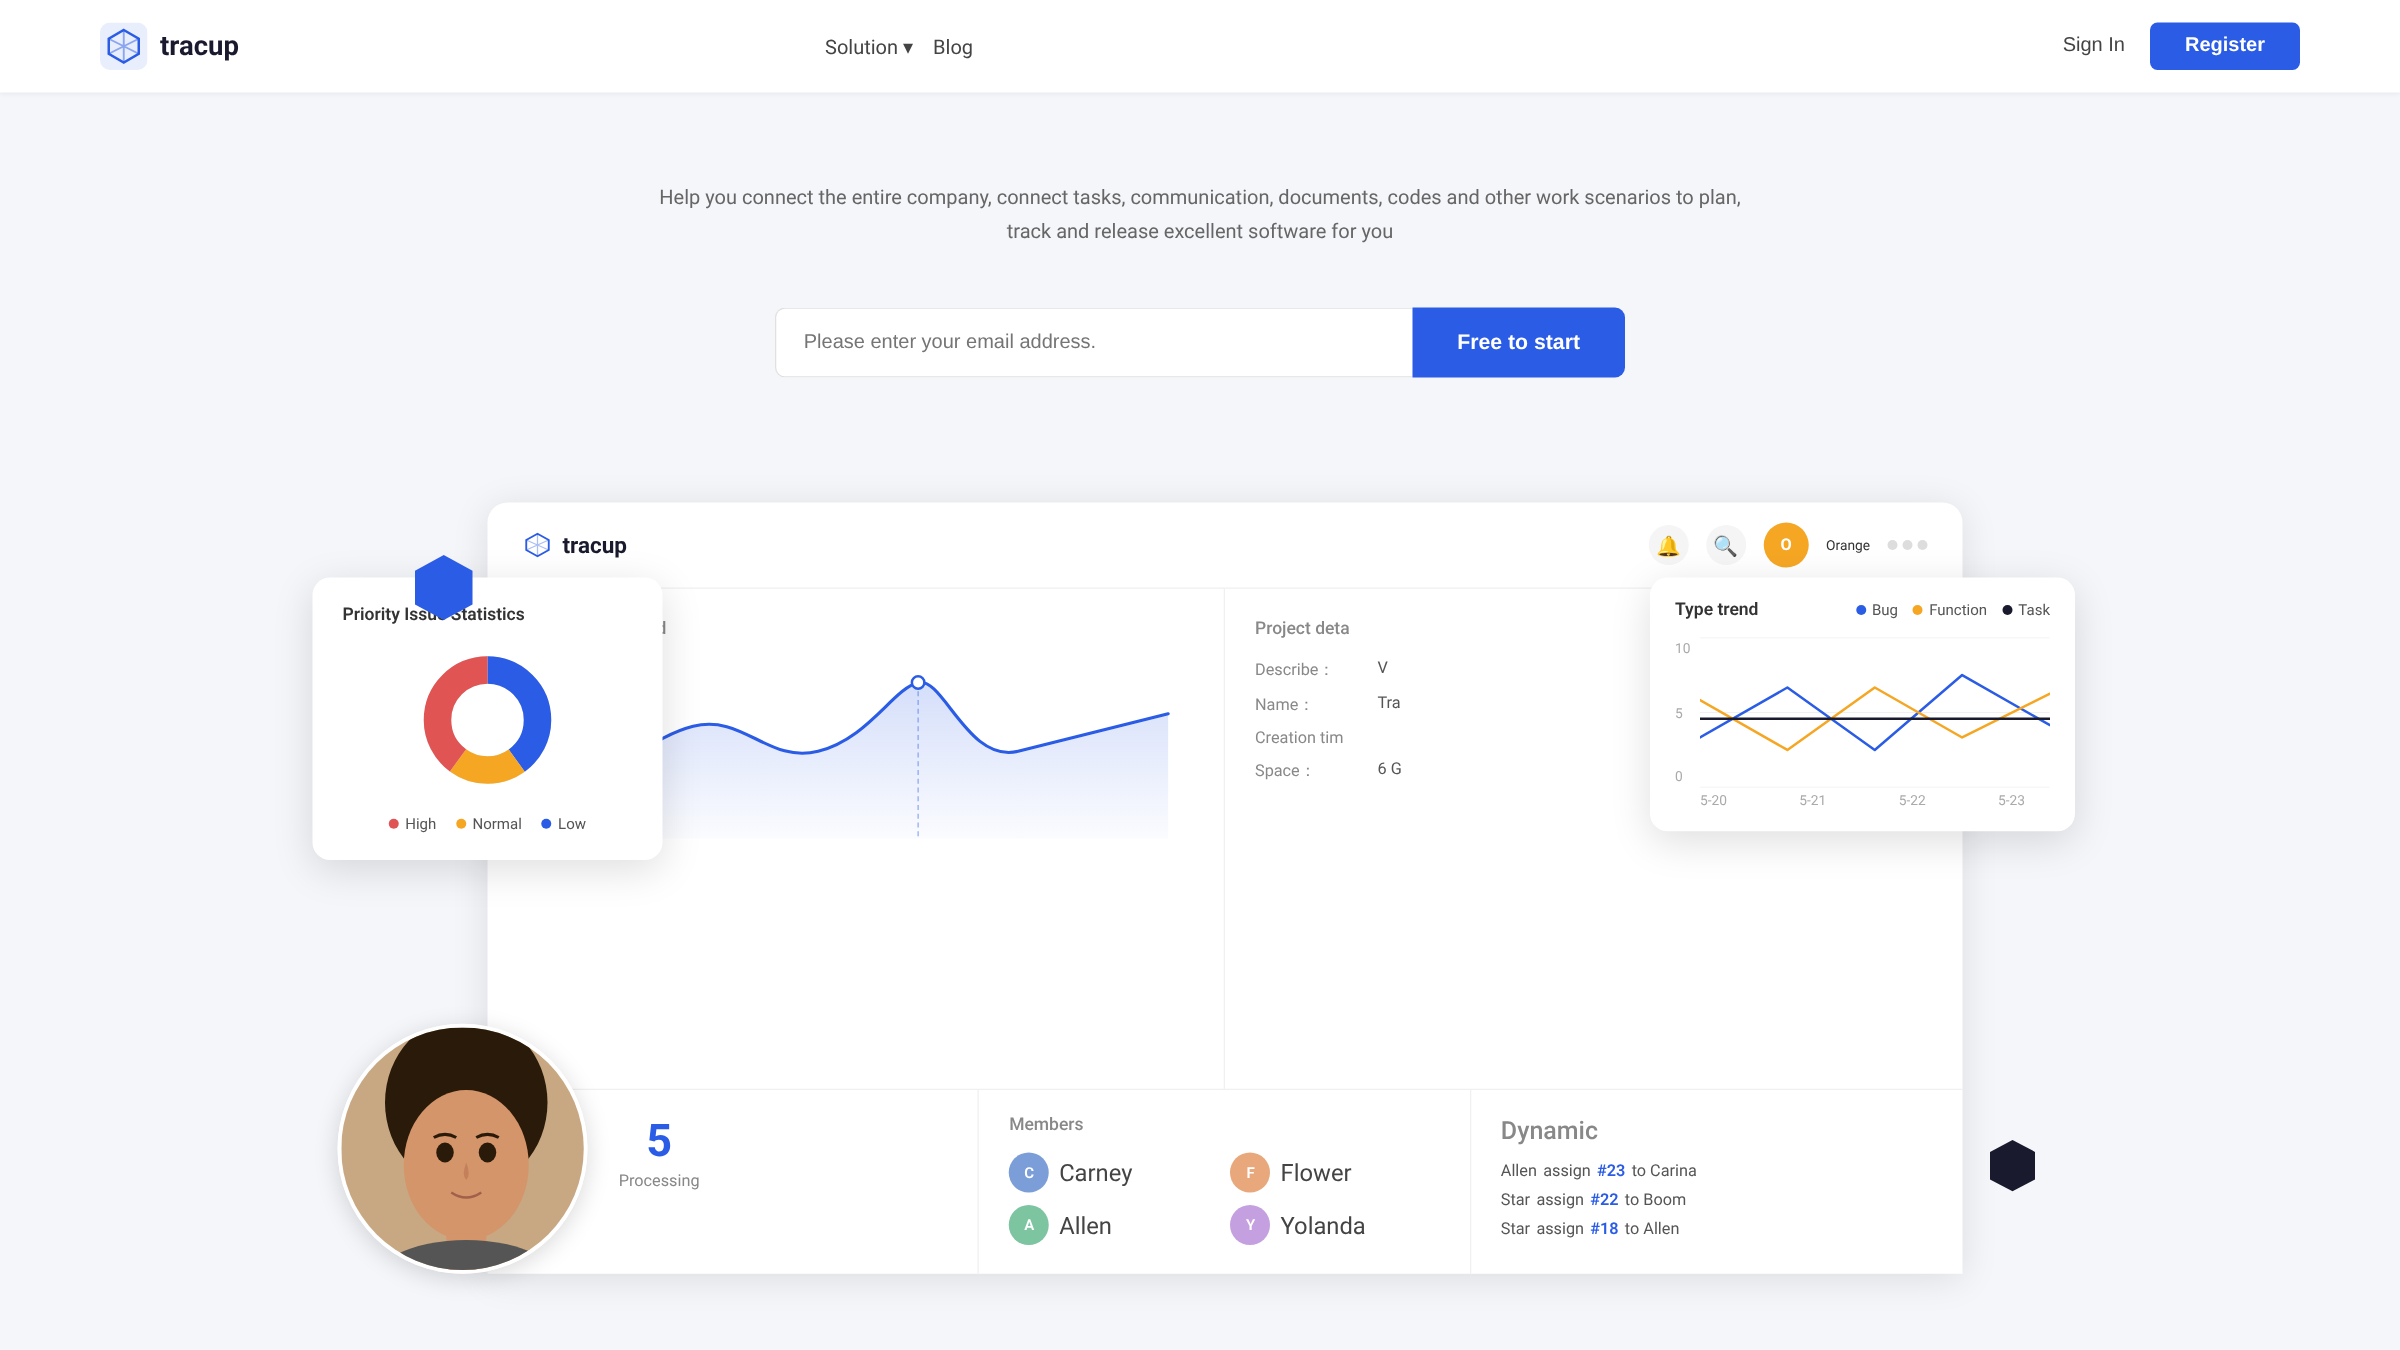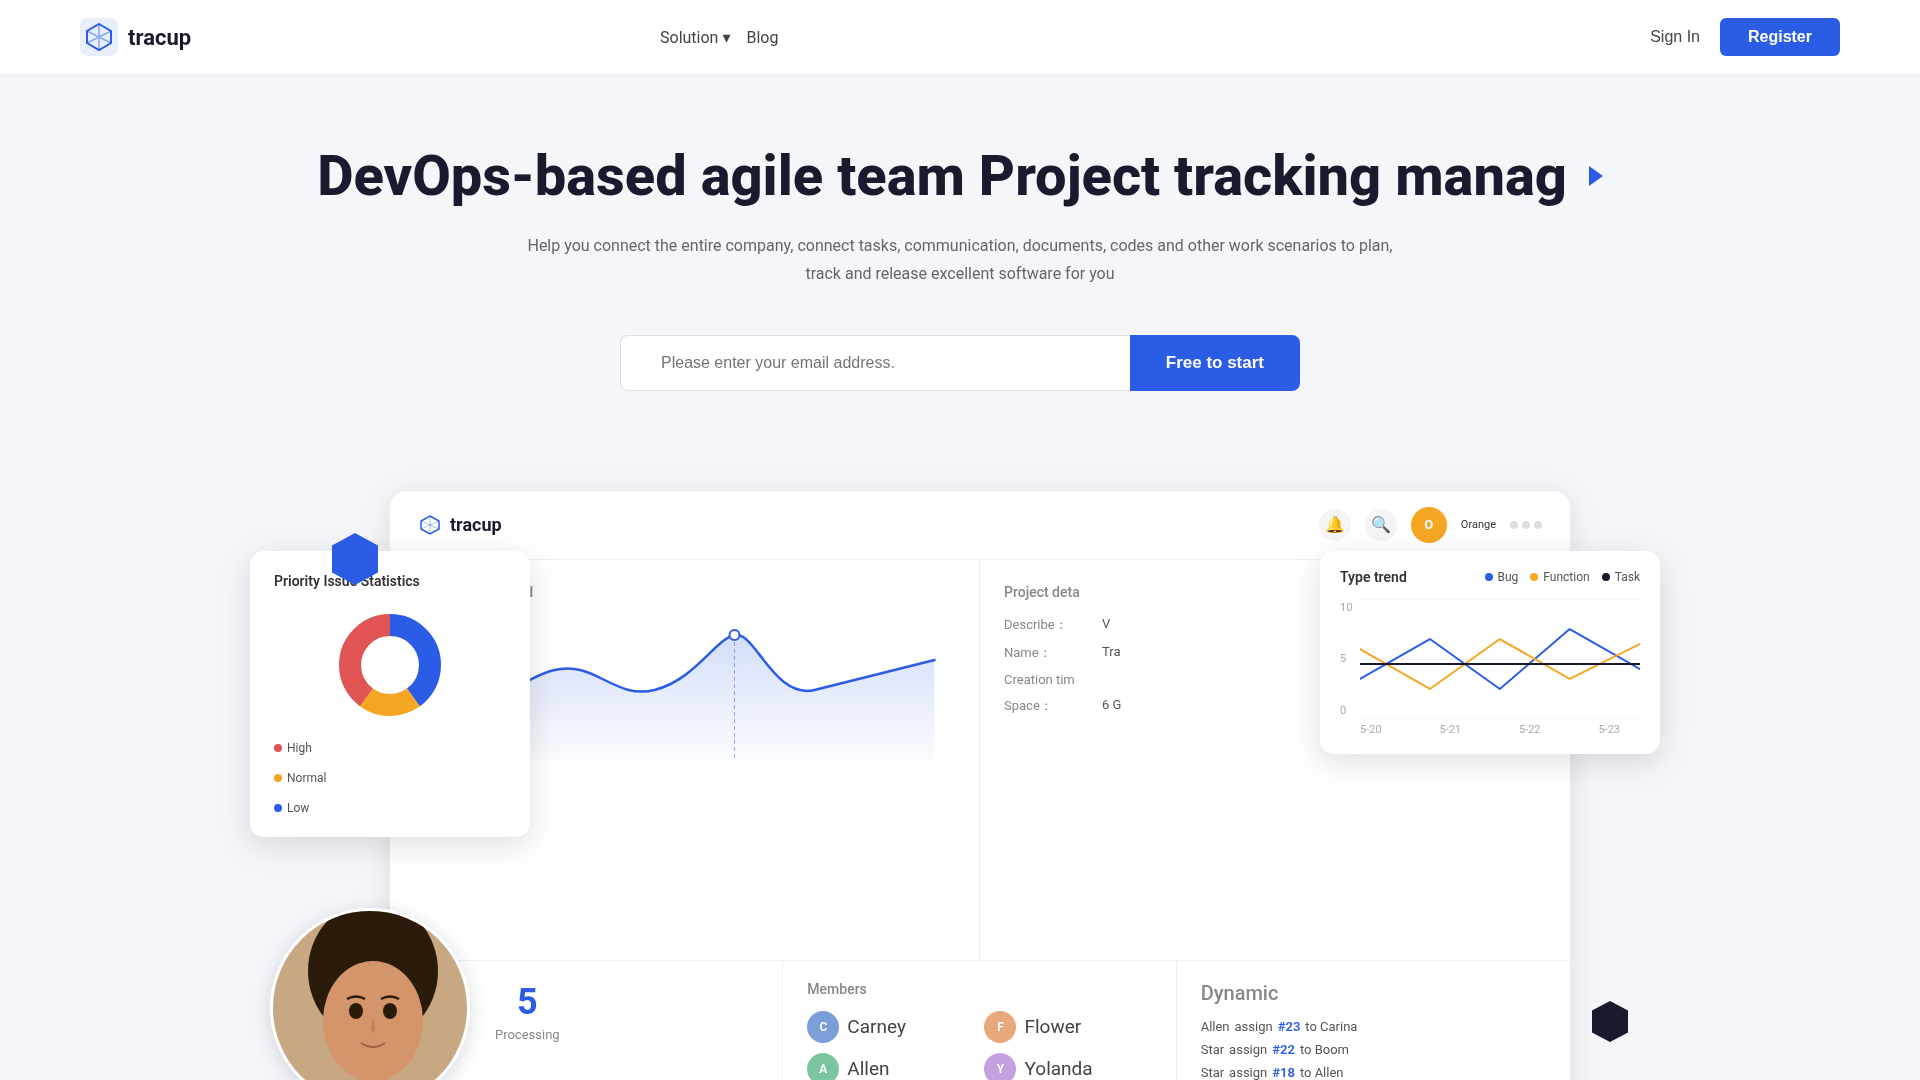--- a/index.html
+++ b/index.html
@@ -119,21 +119,21 @@
       gap: 0;
       margin: 0 auto 60px;
       max-width: 680px;
     }
     .email-input {
       flex: 1;
       height: 56px;
       border: 1.5px solid #e0e0e0;
       border-right: none;
       border-radius: 8px 0 0 8px;
-      padding: 0 40px;
+      padding: 0 22px;
       font-size: 16px;
       color: #999;
       background: #fff;
       outline: none;
     }
     .free-start-btn {
       height: 56px;
       background: #2b5ce6;
       color: #fff;
       border: none;
@@ -374,21 +374,20 @@
     }
     .donut-container {
       display: flex;
       justify-content: center;
       margin-bottom: 16px;
     }
     .legend-row {
       display: flex;
       justify-content: center;
       gap: 16px;
-      flex-direction: column;
     }
     .legend-item {
       display: flex;
       align-items: center;
       gap: 5px;
       font-size: 12px;
       color: #555;
     }
     .legend-dot {
       width: 8px;
@@ -496,24 +495,20 @@
       <span>Blog</span>
     </a>
   </div>
   <div class="nav-right">
     <button class="sign-in-btn">Sign In</button>
     <button class="register-btn">Register</button>
   </div>
 </nav>
 
 <section class="hero">
-  <h1 class="hero-title">
-    <span>DevOps-based agile team Project tracking manag</span>
-    <span class="hero-title-cursor"></span>
-  </h1>
   <p class="hero-sub">Help you connect the entire company, connect tasks, communication, documents, codes and other work scenarios to plan, track and release excellent software for you</p>
 
   <div class="email-cta">
     <input class="email-input" type="email" placeholder="Please enter your email address." style="">
     <button class="free-start-btn">Free to start</button>
   </div>
 </section>
 
 <div style="position:relative; margin: 0 auto; max-width: 1380px; padding: 0 80px 0 120px;">
 

